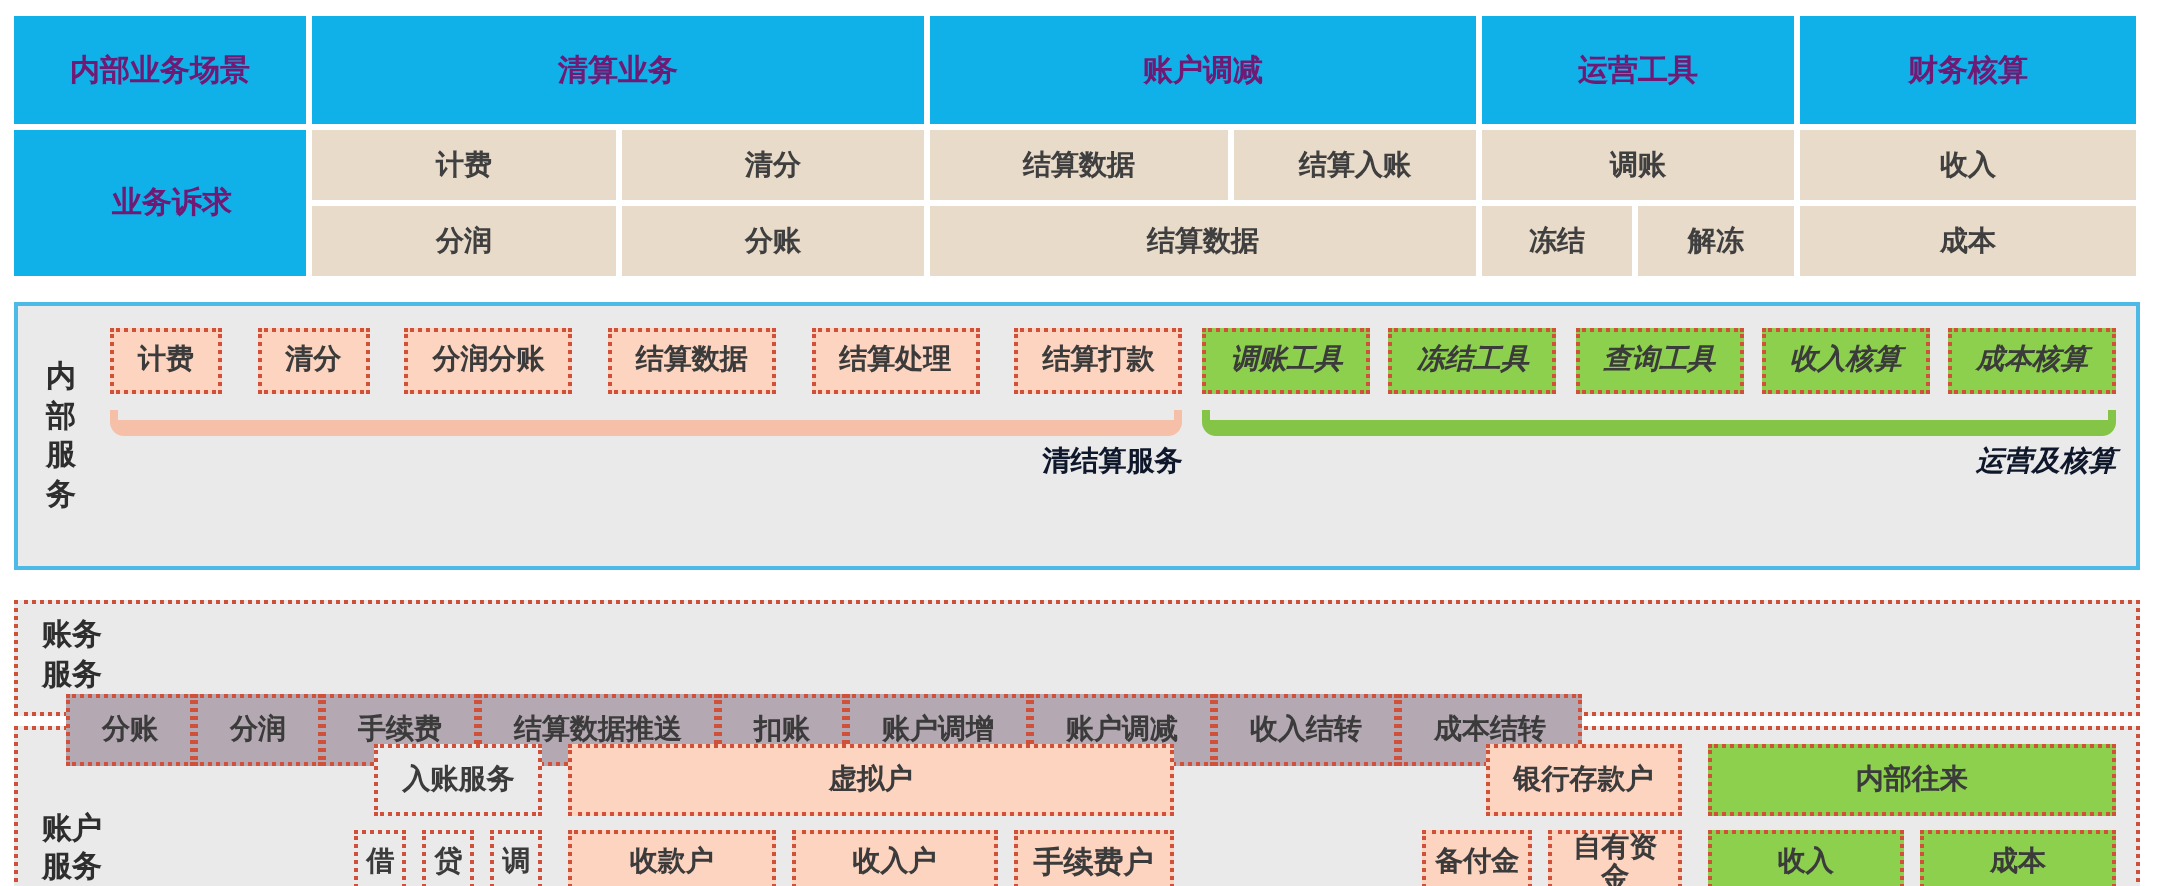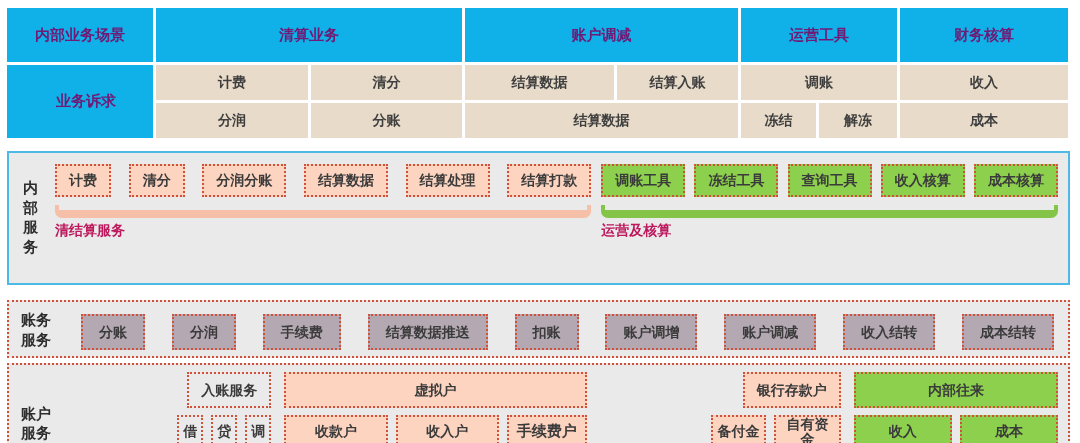--- a/index.html
+++ b/index.html
@@ -29,58 +29,58 @@
   }
   .span2 { grid-column:span 2;text-align:center; }
   .rowspan2 { grid-row:2 / span 2;padding-left:12px; }
 
   
   .section {
     background:#eaeaea; display:flex; align-items:stretch;
     padding:8px 10px; width:100%;
   }
   .sec-internal { margin-top:13px; height:134px; border:2px solid #4db9e6; }
-  .sec-acctg   { margin-top:15px; height:58px;  border:2px dotted #cf5038; align-items:flex-end; padding:6px 10px; }
+  .sec-acctg   { margin-top:15px; height:58px;  border:2px dotted #cf5038; align-items:flex-start; padding:6px 10px;flex-direction:column; }
   .sec-accounts{ margin-top:5px;  height:122px;  border:2px dotted #cf5038; padding:7px 10px; }
 
   .vlabel {
     width:24px; font-size:15px; font-weight:bold; color:#2e2e2e;
     line-height:1.3; word-break:break-all;
     display:flex; align-items:center; margin:0 8px 0 4px;
   }
   .vlabel2 {
     width:36px; font-size:15px; font-weight:bold; color:#2e2e2e;
     line-height:1.3; word-break:break-all;
     display:flex; align-items:center; margin:0 10px 0 2px;
   }
 
   
   .int-content { flex:1; display:flex; gap:10px; }
   .svc-group { display:flex; flex-direction:column; }
   .svc-clearing { flex:54; }
-  .svc-ops { flex:46; }
+  .svc-ops { flex:46;font-style:italic; }
   .boxes-row { display:flex; justify-content:space-between; margin-top:3px; }
   .box {
     height:33px; display:flex; align-items:center; justify-content:center;
     font-size:14px; font-weight:bold; color:#3b3b3b; padding:0 12px;
     border:2px dotted #d0503a; line-height:1.05; text-align:center;
   }
   .box-pink  { background:var(--pink); }
   .box-green { background:var(--green); }
   .box-gray  { background:#eaeaea; }
   .box-mauve { background:var(--mauve); }
   .bracket {
     margin-top:8px; height:13px;
     border-style:solid; border-top:none;
     border-left-width:4px; border-right-width:4px; border-bottom-width:8px;
     border-radius:0 0 7px 7px;
   }
   .bracket-pink  { border-color:#f5bfa8; }
   .bracket-green { border-color:#84c548; }
-  .caption { text-align:left; font-size:14px; font-weight:bold; margin-top:4px; color:#be185d; }
+  .caption { text-align:right; font-size:14px; font-weight:bold; margin-top:4px; color:#0f172a; }
 
   
   .acctg-row { flex:1; display:flex; justify-content:space-between; align-items:center; margin:0 4px 0 14px; }
   .acctg-row .box { height:36px; padding:0 16px; }
 
   
   .accounts-content { flex:1; display:flex; gap:13px; }
   .acct-group { display:flex; flex-direction:column; }
   .g-entry  { flex:127;align-items:flex-end; }
   .g-virt   { flex:188; }

